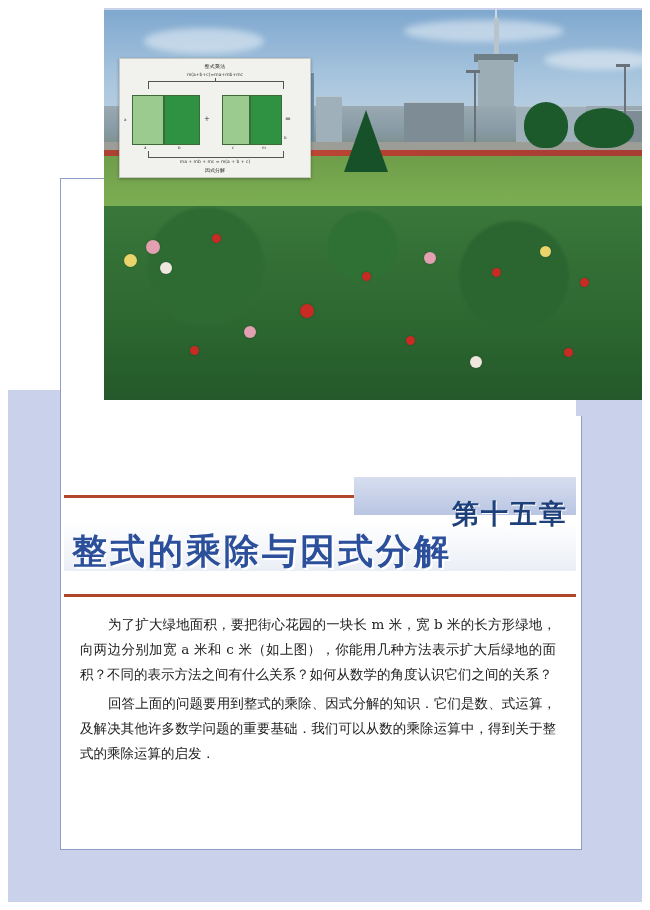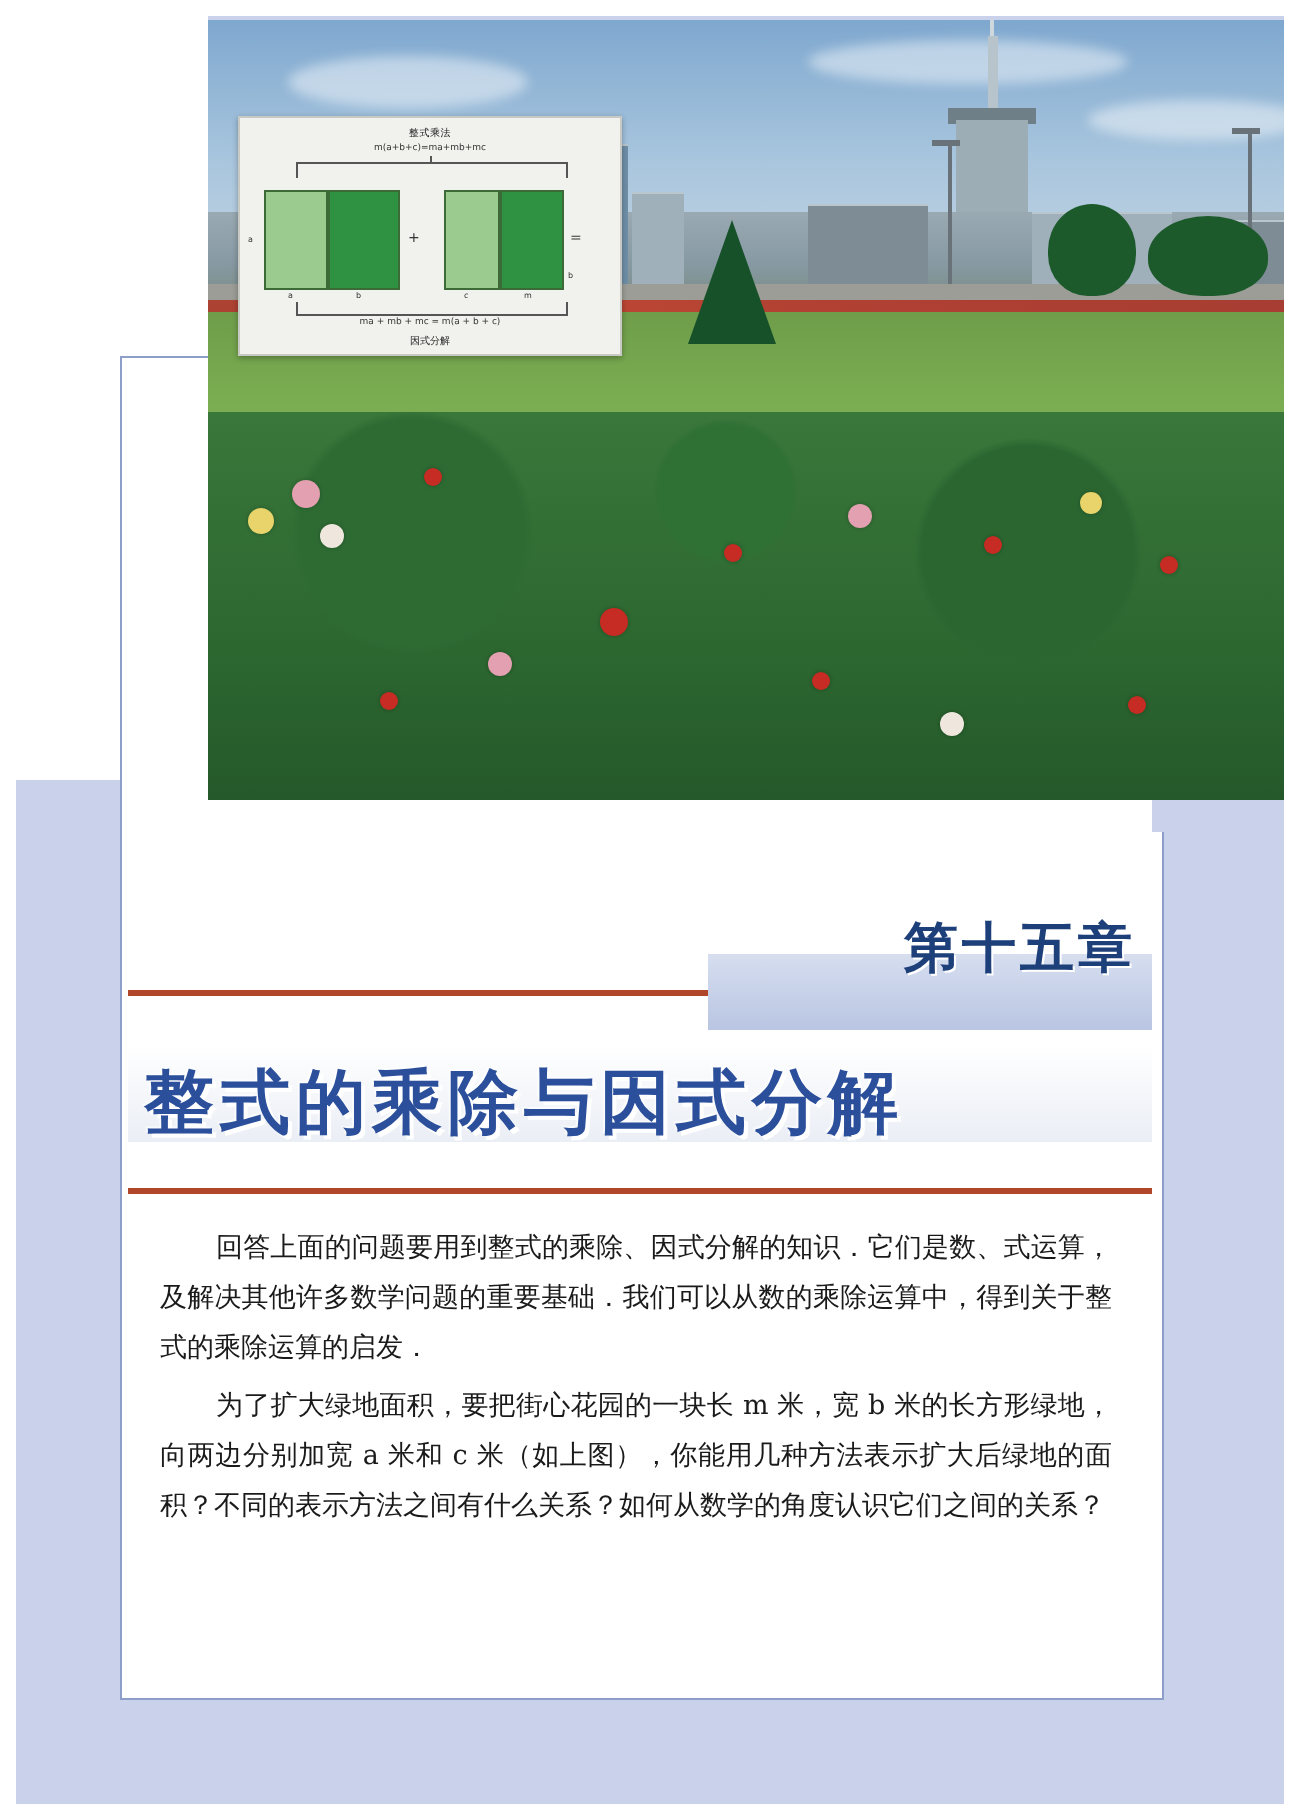--- a/index.html
+++ b/index.html
@@ -262,21 +262,21 @@
     position: absolute;
     left: 354px;
     top: 477px;
     width: 222px;
     height: 38px;
     background: linear-gradient(to bottom, #d6deef 0%, #b9c5e2 100%);
   }
   .chapter-no {
     position: absolute;
     left: 354px;
-    top: 458px;
+    top: 497px;
     width: 214px;
     height: 34px;
     text-align: right;
     font-family: "DejaVu Sans", sans-serif;
     font-size: 27px;
     font-weight: bold;
     color: #1d3f7a;
     letter-spacing: 2px;
     line-height: 34px;
     text-shadow: 1px 1px 0 #ffffff;
@@ -425,17 +425,17 @@
   <div class="right-strip"></div>
 
   <div class="title-shade"></div>
   <div class="rule rule-top"></div>
   <div class="chapter-no-band"></div>
   <div class="chapter-no">第十五章</div>
   <div class="chapter-title">整式的乘除与因式分解</div>
   <div class="rule rule-bottom"></div>
 
   <div class="body-text">
+    <p>为了扩大绿地面积，要把街心花园的一块长 m 米，宽 b 米的长方形绿地，向两边分别加宽 a 米和 c 米（如上图），你能用几种方法表示扩大后绿地的面积？不同的表示方法之间有什么关系？如何从数学的角度认识它们之间的关系？</p>
     <p>回答上面的问题要用到整式的乘除、因式分解的知识．它们是数、式运算，及解决其他许多数学问题的重要基础．我们可以从数的乘除运算中，得到关于整式的乘除运算的启发．</p>
-    <p>为了扩大绿地面积，要把街心花园的一块长 m 米，宽 b 米的长方形绿地，向两边分别加宽 a 米和 c 米（如上图），你能用几种方法表示扩大后绿地的面积？不同的表示方法之间有什么关系？如何从数学的角度认识它们之间的关系？</p>
   </div>
 
 </div>
 
 </body></html>

